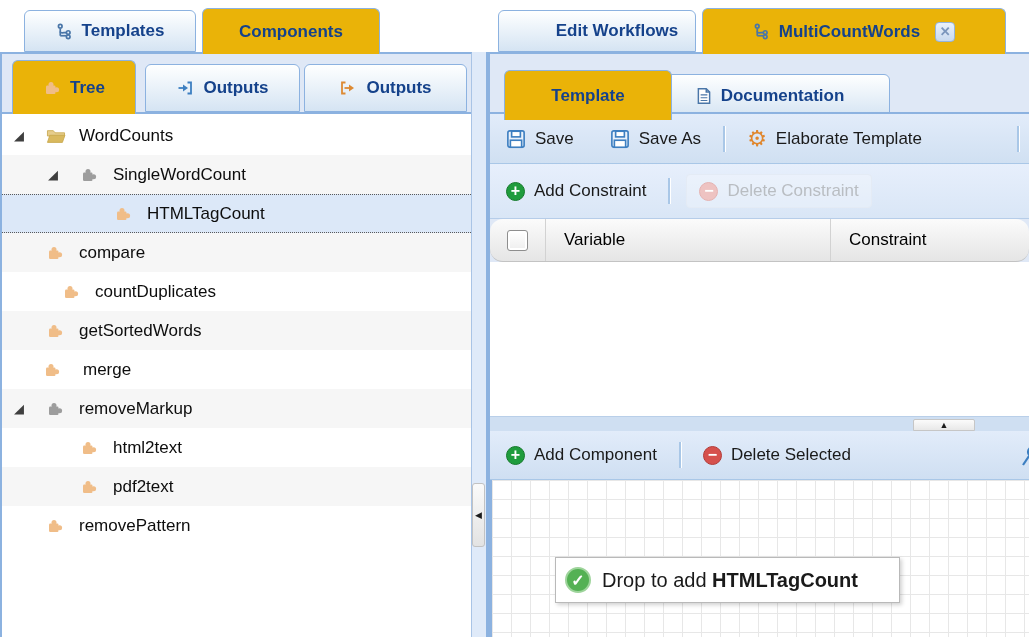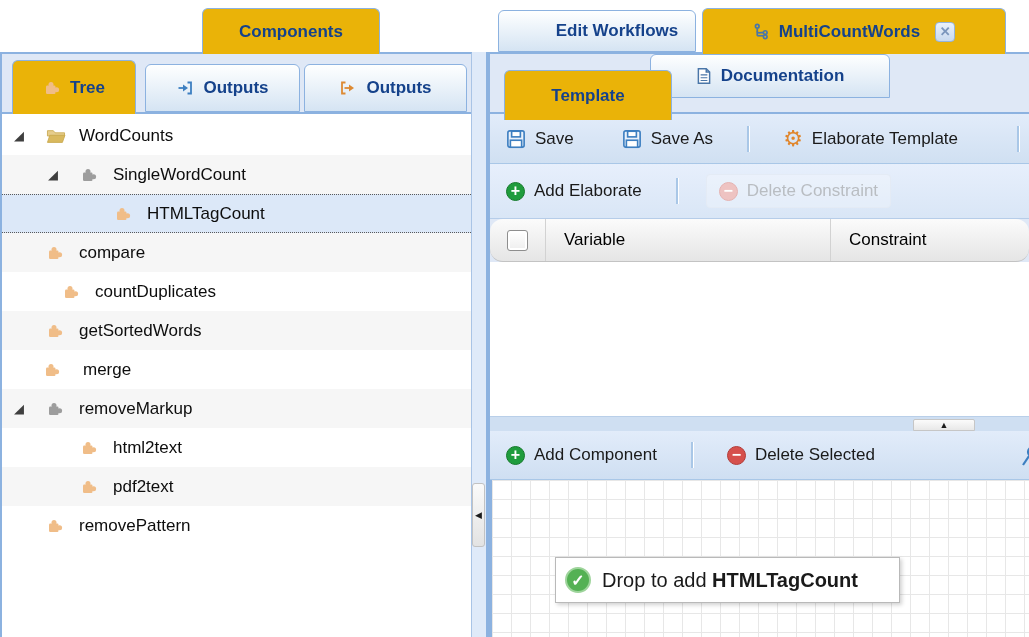--- a/index.html
+++ b/index.html
@@ -36,21 +36,21 @@
                    background:linear-gradient(#fafafa,#e3e3e3); border:1px solid #c2c2c2; border-radius:3px;
                    display:flex; align-items:center; justify-content:center; color:#1b1b1b; font-size:9px; cursor:pointer; }
 
   
   .rp-panel { position:absolute; left:488px; top:52px; width:541px; height:585px;
               background:#dfe8f6; border-top:2px solid #8cb2e0; border-left:2px solid #8cb2e0; }
   .rp-subtabstrip { position:absolute; left:0; top:0; right:0; height:58px; }
   .rp-stack { position:absolute; left:0; top:58px; right:0; bottom:0; border-top:2px solid #8cb2e0;
               display:flex; flex-direction:column; }
 
-  .toolbar { display:flex; align-items:center; padding:0 10px; gap:22px; font-size:17px; color:#1a1a1a; }
+  .toolbar { display:flex; align-items:center; padding:0 10px; gap:10px; font-size:17px; color:#1a1a1a; }
   .tb1 { height:50px; background:linear-gradient(#e2ecfa,#d0e0f2); border-bottom:1px solid #a9c7e7; }
   .tb2 { height:55px; background:linear-gradient(#e7effc,#d9e6f6); border-bottom:1px solid #b6cde9; }
   .tb3 { height:49px; background:linear-gradient(#e2ecfa,#cfdff2); border-bottom:1px solid #a9c7e7; position:relative; }
   .tbtn { display:flex; align-items:center; gap:9px; padding:4px 6px; cursor:pointer; white-space:nowrap; }
   .tbtn.disabled { color:#b9bdc2; cursor:default; background:rgba(255,255,255,0.25);
                    border:1px solid #e4ebf5; border-radius:4px; padding:6px 12px; }
   .tsep { width:2px; height:26px; background:#a9c7e7; box-shadow:1px 0 0 #fff; margin:0 6px; }
 
   .circ { width:19px; height:19px; border-radius:50%; color:#fff; font-weight:bold; font-size:16px;
           display:flex; align-items:center; justify-content:center; line-height:1; }
@@ -93,20 +93,33 @@
 
   .crop-ico { position:absolute; right:0; top:13px; width:10px; height:24px; overflow:hidden; }
 
   svg { display:block; }
 </style>
 </head>
 <body>
 
 <div id="app">
 
+  <div class="tab" style="left:24px; top:10px; width:172px; height:42px;">
+    <span>
+      <svg width="17" height="17" viewBox="0 0 16 16" fill="none" stroke="#4a76a8" stroke-width="1.6">
+        <circle cx="4" cy="3" r="1.7"></circle>
+          <path d="M4 5 v7"></path>
+          <path d="M4 8 c0 2 3 1 6 1"></path>
+        <circle cx="11.5" cy="9" r="1.7"></circle>
+          <path d="M4 12 h5.8"></path>
+          <circle cx="11.5" cy="13" r="1.7"></circle>
+      </svg>
+    </span>
+    <span>Templates</span>
+  </div>
   <div class="tab sel" style="left:202px; top:8px; width:178px; height:46px;">
     <span>Components</span>
   </div>
 
   <div class="tab" style="left:498px; top:10px; width:198px; height:42px;padding-left:40px;">
     <span>Edit Workflows</span>
   </div>
   <div class="tab sel" style="left:702px; top:8px; width:304px; height:46px;">
     <span>
       <svg width="17" height="17" viewBox="0 0 16 16" fill="none" stroke="#4a76a8" stroke-width="1.6">
@@ -313,21 +326,21 @@
     <div class="vsplit-handle">
       <span>◀</span>
     </div>
   </div>
 
   <div class="rp-panel">
     <div class="rp-subtabstrip">
       <div class="tab sel" style="left:14px; top:16px; width:168px; height:50px;">
         <span>Template</span>
       </div>
-      <div class="tab" style="left:160px; top:0; width:240px; height:44px;text-align:right;">
+      <div class="tab" style="left:160px; top:20px; width:240px; height:44px;text-align:right;">
         <span>
           <svg width="16" height="18" viewBox="0 0 14 16" fill="#fff" stroke="#4a76a8" stroke-width="1.3">
             <path d="M2 1.5 h7 l3 3 v10 H2 z"></path>
               <path d="M9 1.5 v3 h3" fill="none"></path>
             <path d="M4 7 h6 M4 9.5 h6 M4 12 h6" stroke-width="1"></path>
           </svg>
         </span>
         <span>Documentation</span>
       </div>
     </div>
@@ -359,21 +372,21 @@
         <div class="tbtn">
           <span class="gear">⚙</span>
           <span>Elaborate Template</span>
         </div>
         <div class="tsep" style="margin-left:auto; margin-right:0;"></div>
       </div>
 
       <div class="toolbar tb2">
         <div class="tbtn">
           <span class="circ green">+</span>
-          <span>Add Elaborate</span>
+          <span>Add Constraint</span>
         </div>
         <div class="tsep"></div>
         <div class="tbtn disabled">
           <span class="circ red-dis">−</span>
           <span>Delete Constraint</span>
         </div>
       </div>
 
       <div class="grid-header">
         <div class="gh-cell gh-check">

